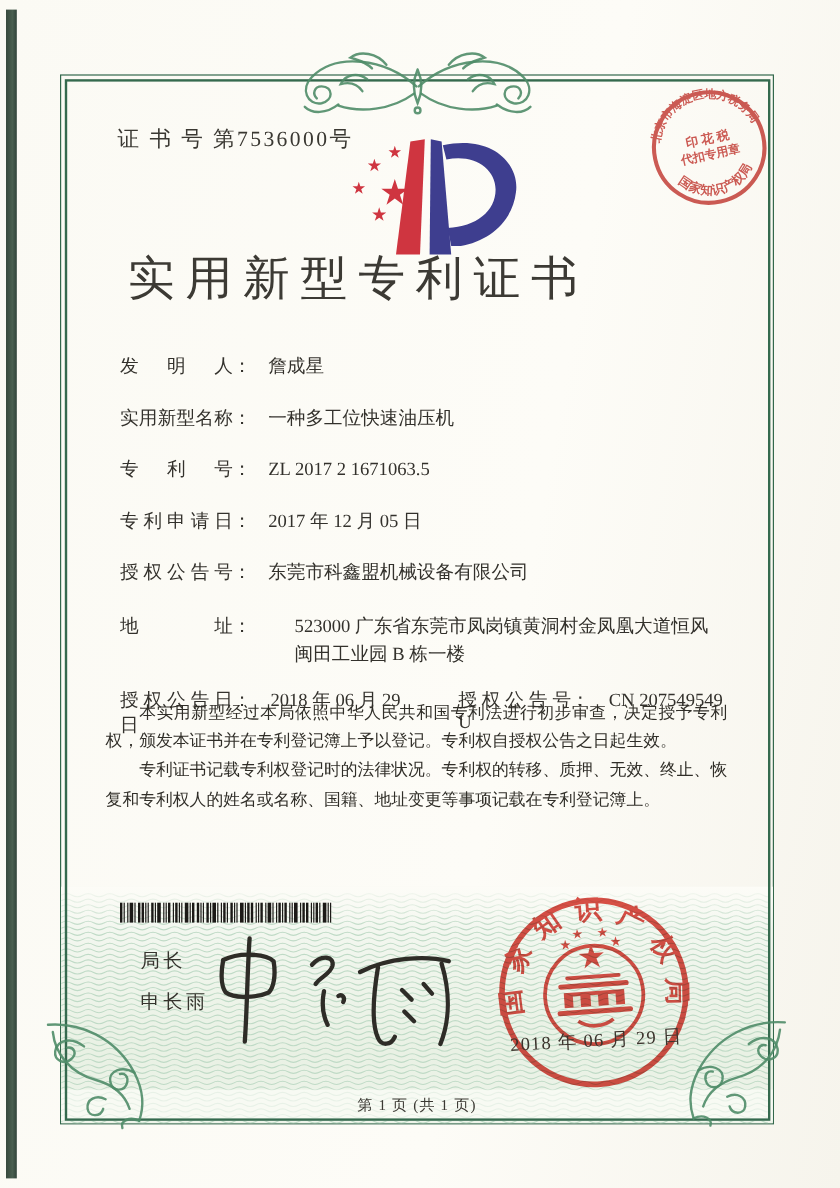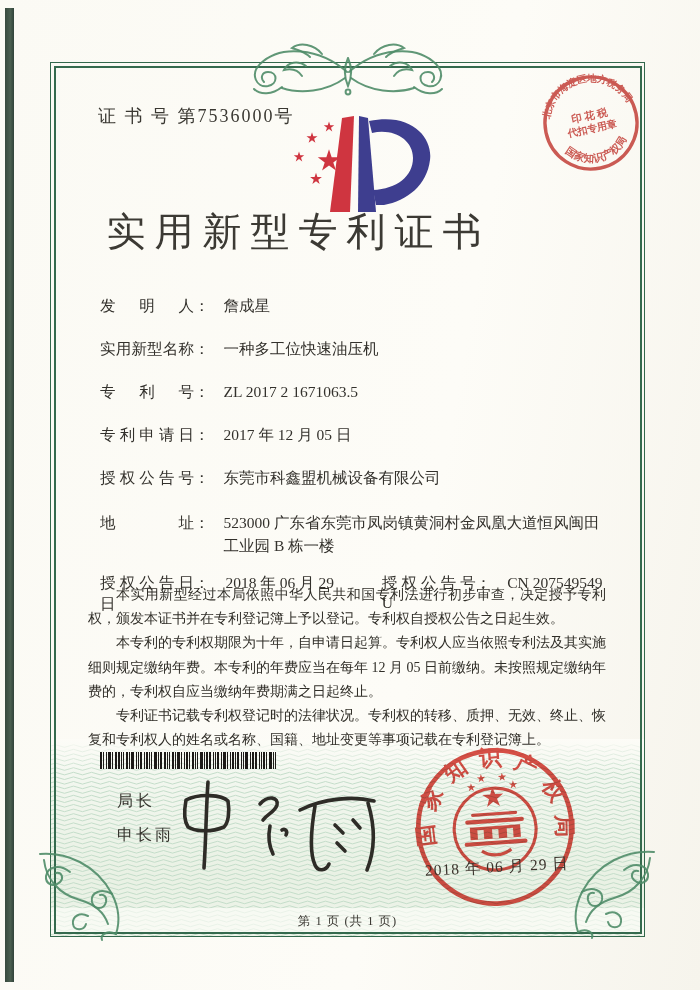--- a/index.html
+++ b/index.html
@@ -27,21 +27,21 @@
   .logo{left:272px;top:112px;width:160px;height:105px;}
   .tax-stamp{left:541px;top:73px;width:100px;height:100px;transform:rotate(-12deg);
     opacity:.88;mix-blend-mode:multiply;}
   .title{left:50px;top:205px;width:497px;text-align:center;font-size:39px;
     letter-spacing:9px;color:#3c3a34;font-weight:500;}
   .fields{left:100px;top:296px;width:505px;font-size:15.5px;}
   .frow{display:flex;line-height:20px;margin-bottom:23px;}
   .flabel{white-space:nowrap;}
   .flabel-in{display:inline-block;width:94px;text-align:justify;text-align-last:justify;}
   .fvalue{margin-left:14px;max-width:396px;}
-  .frow.addr{line-height:23px;margin-bottom:16px;}
+  .frow.addr{line-height:23px;margin-bottom:16px;gap:22px;}
   .grant{display:flex;}
   .grant .pair2{margin-left:42px;}
   .body-text{left:88px;top:583px;width:518px;font-size:14px;line-height:1.73;
     text-align:justify;color:#302e28;}
   .body-text p{margin:0;text-indent:2em;}
   .barcode{left:100px;top:752px;width:178px;height:17px;}
   .sig-title{left:117px;top:791px;font-size:16px;letter-spacing:3px;color:#35332d;text-align:right;}
   .sig-name{left:117px;top:825px;font-size:16px;letter-spacing:3px;color:#35332d;}
   .signature{left:172px;top:768px;width:215px;height:108px;}
   .seal{left:411px;top:743px;width:168px;height:168px;transform:rotate(-4deg);
@@ -211,21 +211,20 @@
     </span>
     <span class="pair2">
       <span class="flabel"><span class="flabel-in">授权公告号</span><span>：</span></span>
       <span style="margin-left:12px;">CN 207549549 U</span>
     </span>
   </div>
 </div>
 
 <div class="abs body-text">
   <p>本实用新型经过本局依照中华人民共和国专利法进行初步审查，决定授予专利权，颁发本证书并在专利登记簿上予以登记。专利权自授权公告之日起生效。</p>
-  <p>本专利的专利权期限为十年，自申请日起算。专利权人应当依照专利法及其实施细则规定缴纳年费。本专利的年费应当在每年 12 月 05 日前缴纳。未按照规定缴纳年费的，专利权自应当缴纳年费期满之日起终止。</p>
   <p>专利证书记载专利权登记时的法律状况。专利权的转移、质押、无效、终止、恢复和专利权人的姓名或名称、国籍、地址变更等事项记载在专利登记簿上。</p>
 </div>
 
 <svg class="abs barcode" id="barcode">
     <rect x="0" y="0" width="2" height="17" fill="#1c1a17"></rect>
     <rect x="3" y="0" width="1" height="17" fill="#1c1a17"></rect>
     <rect x="6" y="0" width="1" height="17" fill="#1c1a17"></rect>
     <rect x="8" y="0" width="3" height="17" fill="#1c1a17"></rect>
     <rect x="12" y="0" width="1" height="17" fill="#1c1a17"></rect>
     <rect x="15" y="0" width="2" height="17" fill="#1c1a17"></rect>

